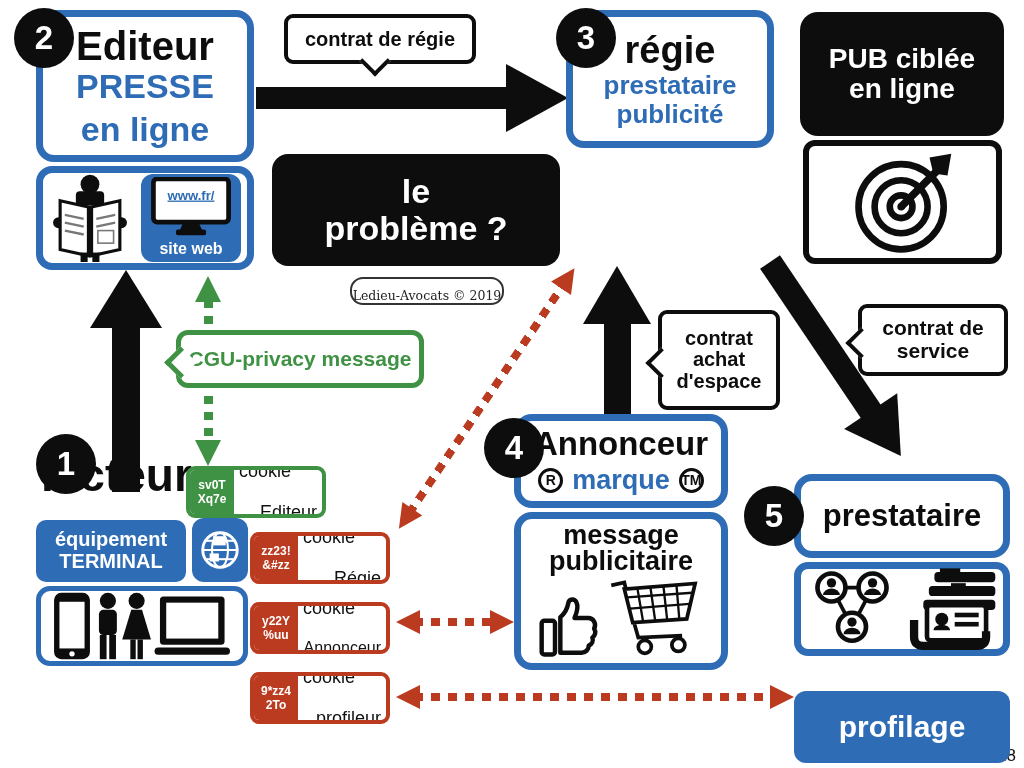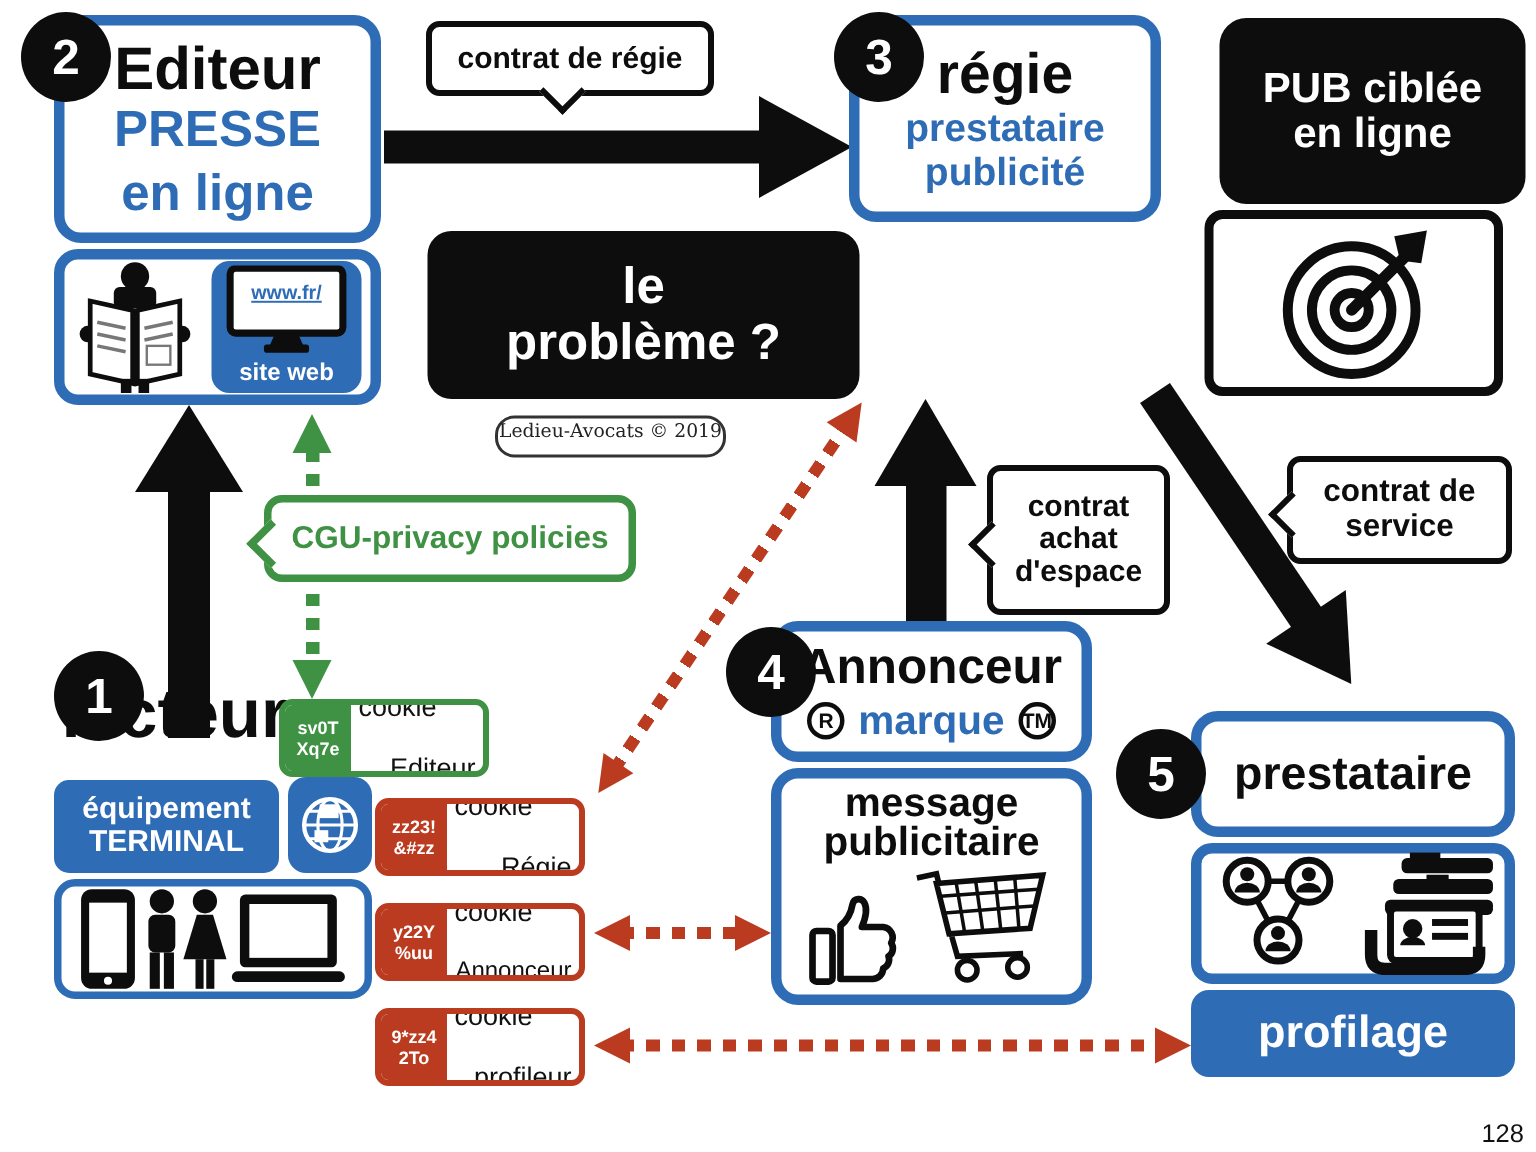--- a/index.html
+++ b/index.html
@@ -16,21 +16,21 @@
   
   .step{position:absolute;width:60px;height:60px;border-radius:50%;background:var(--ink);
     color:#fff;display:flex;align-items:center;justify-content:center;
     font-size:33px;font-weight:bold;z-index:8;}
   
   .panel{position:absolute;background:#fff;border:7px solid var(--blue);border-radius:18px;
     box-sizing:border-box;display:flex;flex-direction:column;align-items:center;
     justify-content:center;text-align:center;z-index:4;}
   .blackpanel{position:absolute;background:var(--ink);border-radius:16px;color:#fff;
     display:flex;flex-direction:column;align-items:center;justify-content:center;
-    font-weight:bold;text-align:center;z-index:4;margin-left:13px;}
+    font-weight:bold;text-align:center;z-index:4;}
   .bluefill{position:absolute;background:var(--blue);border-radius:10px;color:#fff;
     box-sizing:border-box;display:flex;flex-direction:column;align-items:center;
     justify-content:center;font-weight:bold;text-align:center;z-index:4;}
   .outlinebox{position:absolute;background:#fff;border:6px solid var(--ink);border-radius:12px;
     box-sizing:border-box;display:flex;align-items:center;justify-content:center;z-index:4;}
   .t-ink{color:var(--ink);} .t-blue{color:var(--blue);}
   .line{display:block;line-height:1.08;}
   
   .bubble{position:absolute;background:#fff;border:4px solid var(--ink);border-radius:9px;
     box-sizing:border-box;display:flex;flex-direction:column;align-items:center;
@@ -73,21 +73,21 @@
   .chip .tag{width:44px;display:flex;flex-direction:column;align-items:center;
     justify-content:center;color:#fff;font-weight:bold;font-size:12px;line-height:1.2;}
   .chip.green .tag{background:var(--green);}
   .chip.red .tag{background:var(--red);}
   .chip .lab{flex:1;display:flex;flex-direction:column;justify-content:center;
     padding:0 5px;color:#111;font-size:18px;line-height:1.05;gap:22px;}
   .chip .lab .l1{text-align:left;}
   .chip .lab .l2{text-align:right;}
   .credit{position:absolute;border:2px solid #333;border-radius:13px;background:#fff;
     font-family:"DejaVu Serif",serif;font-size:12.5px;color:#222;
-    display:flex;align-items:flex-start;justify-content:center;z-index:6;}
+    display:flex;align-items:flex-end;justify-content:center;z-index:6;margin-left:20px;}
   .pagenum{position:absolute;right:8px;bottom:2px;font-size:17px;color:#111;}
   .rmark{display:inline-flex;width:25px;height:25px;border:3px solid var(--ink);
     border-radius:50%;align-items:center;justify-content:center;
     font-size:14px;font-weight:bold;color:var(--ink);box-sizing:border-box;}
   .tmmark{display:inline-flex;width:25px;height:25px;border:3px solid var(--ink);
     border-radius:50%;align-items:center;justify-content:center;
     font-size:14px;font-weight:bold;color:var(--ink);box-sizing:border-box;}
 </style>
 </head>
 <body>
@@ -193,21 +193,21 @@
 
   <div class="blackpanel" style="left:272px;top:154px;width:288px;height:112px;">
     <span class="line" style="font-size:34px;">le</span>
     <span class="line" style="font-size:34px;">problème ?</span>
   </div>
   <div class="credit" style="left:330px;top:277px;width:150px;height:24px;">
     <span>Ledieu-Avocats © 2019</span>
   </div>
 
   <div class="bubble green" style="left:176px;top:330px;width:248px;height:58px;font-size:21px;">
-    <span>CGU-privacy policies</span>
+    <span>CGU-privacy message</span>
     <div class="tail left" style="top:16px;"></div>
   </div>
 
   <div class="step" style="left:36px;top:434px;">1</div>
   <div style="position:absolute;left:26px;top:448px;font-size:46px;font-weight:bold;color:var(--ink);z-index:5;margin-left:15px;">lecteur</div>
 
   <div class="bluefill" style="left:36px;top:520px;width:150px;height:62px;">
     <span class="line" style="font-size:20px;">équipement</span>
     <span class="line" style="font-size:20px;">TERMINAL</span>
   </div>
@@ -367,19 +367,19 @@
       <rect x="28" y="19" width="72" height="11" rx="4" fill="#0d0d0d"></rect>
       <rect x="22" y="34" width="78" height="11" rx="4" fill="#0d0d0d"></rect>
       <rect x="26" y="40" width="64" height="38" rx="4" fill="#fff" stroke="#0d0d0d" stroke-width="5"></rect>
       <circle cx="42" cy="55" r="7" fill="#0d0d0d"></circle>
       <path d="M33 67 a9 6 0 0 1 18 0 z" fill="#0d0d0d"></path>
       <rect x="56" y="48" width="26" height="5" fill="#0d0d0d"></rect>
       <rect x="56" y="58" width="26" height="5" fill="#0d0d0d"></rect>
       <path d="M12 56 v18 q0 10 10 10 h58 q10 0 10-10 v-6" fill="none" stroke="#0d0d0d" stroke-width="9"></path>
     </svg>
   </div>
-  <div class="bluefill" style="left:794px;top:660px;width:216px;height:58px;border-radius:12px;">
+  <div class="bluefill" style="left:794px;top:691px;width:216px;height:72px;border-radius:12px;">
     <span style="font-size:30px;">profilage</span>
   </div>
 
   <div class="pagenum">128</div>
 
 </div>
 
 </body></html>

